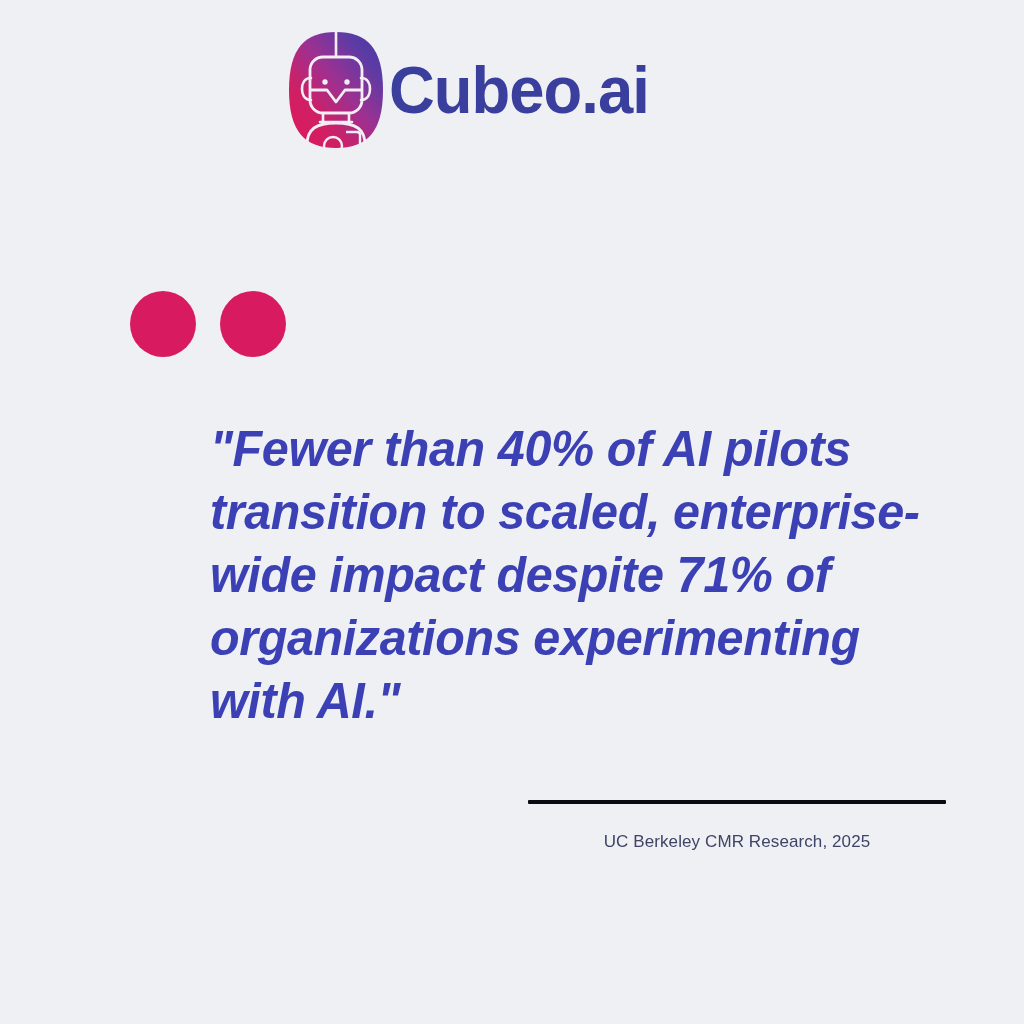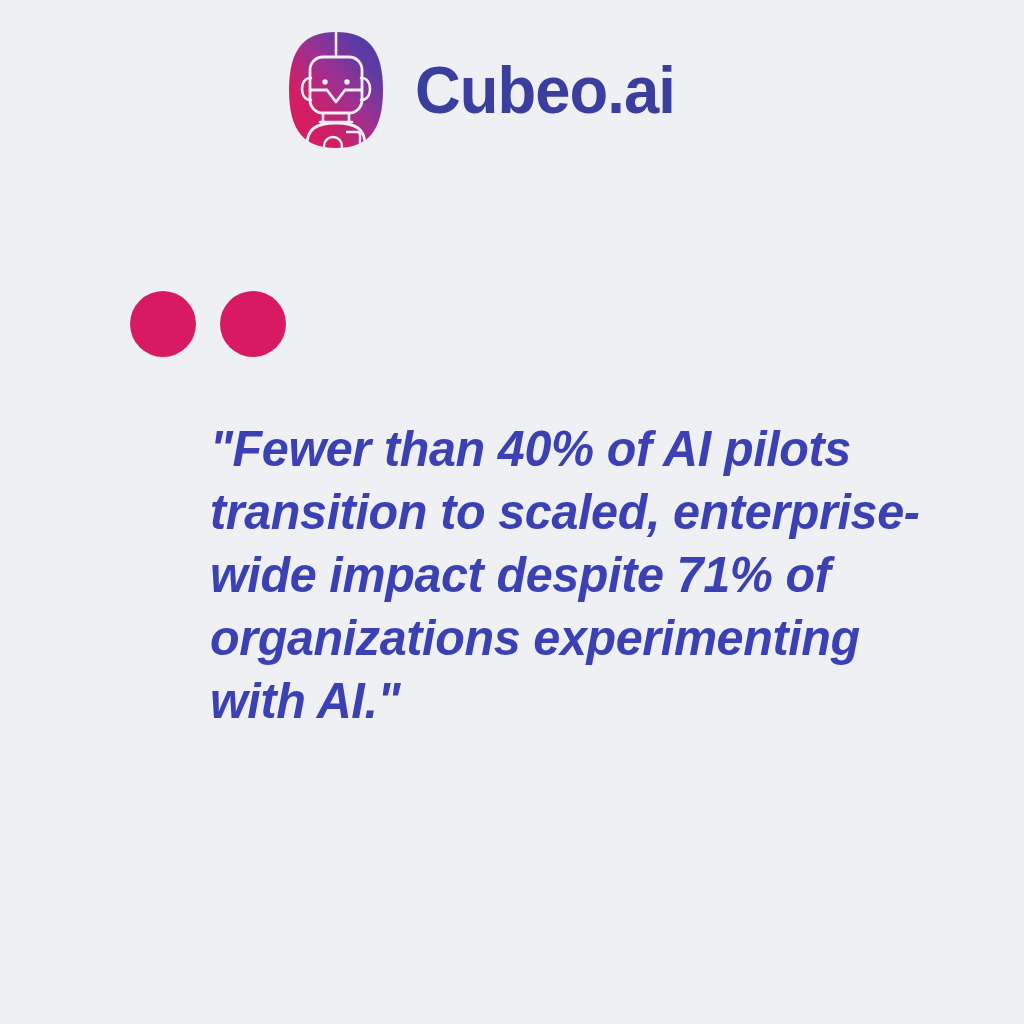--- a/index.html
+++ b/index.html
@@ -21,21 +21,20 @@
     background: #eff0f4;
   }
 
   
   .brand {
     position: absolute;
     left: 283px;
     top: 26px;
     display: flex;
     align-items: center;
-    gap: 26px;
   }
   .brand-mark {
     width: 106px;
     height: 128px;
     display: block;
   }
   .brand-word {
     font-family: "Liberation Sans", sans-serif;
     font-weight: bold;
     font-size: 66px;
@@ -148,14 +147,18 @@
     <div class="brand-word">Cubeo.ai</div>
   </div>
 
   <div class="dots">
     <span class="dot"></span>
     <span class="dot"></span>
   </div>
 
   <div class="quote">"Fewer than 40% of AI pilots transition to scaled, enterprise-wide impact despite 71% of organizations experimenting with AI."</div>
 
+  <div class="attribution">
+    <div class="attribution-rule"></div>
+    <div class="attribution-source">UC Berkeley CMR Research, 2025</div>
+  </div>
 
 </div>
 
 </body></html>

